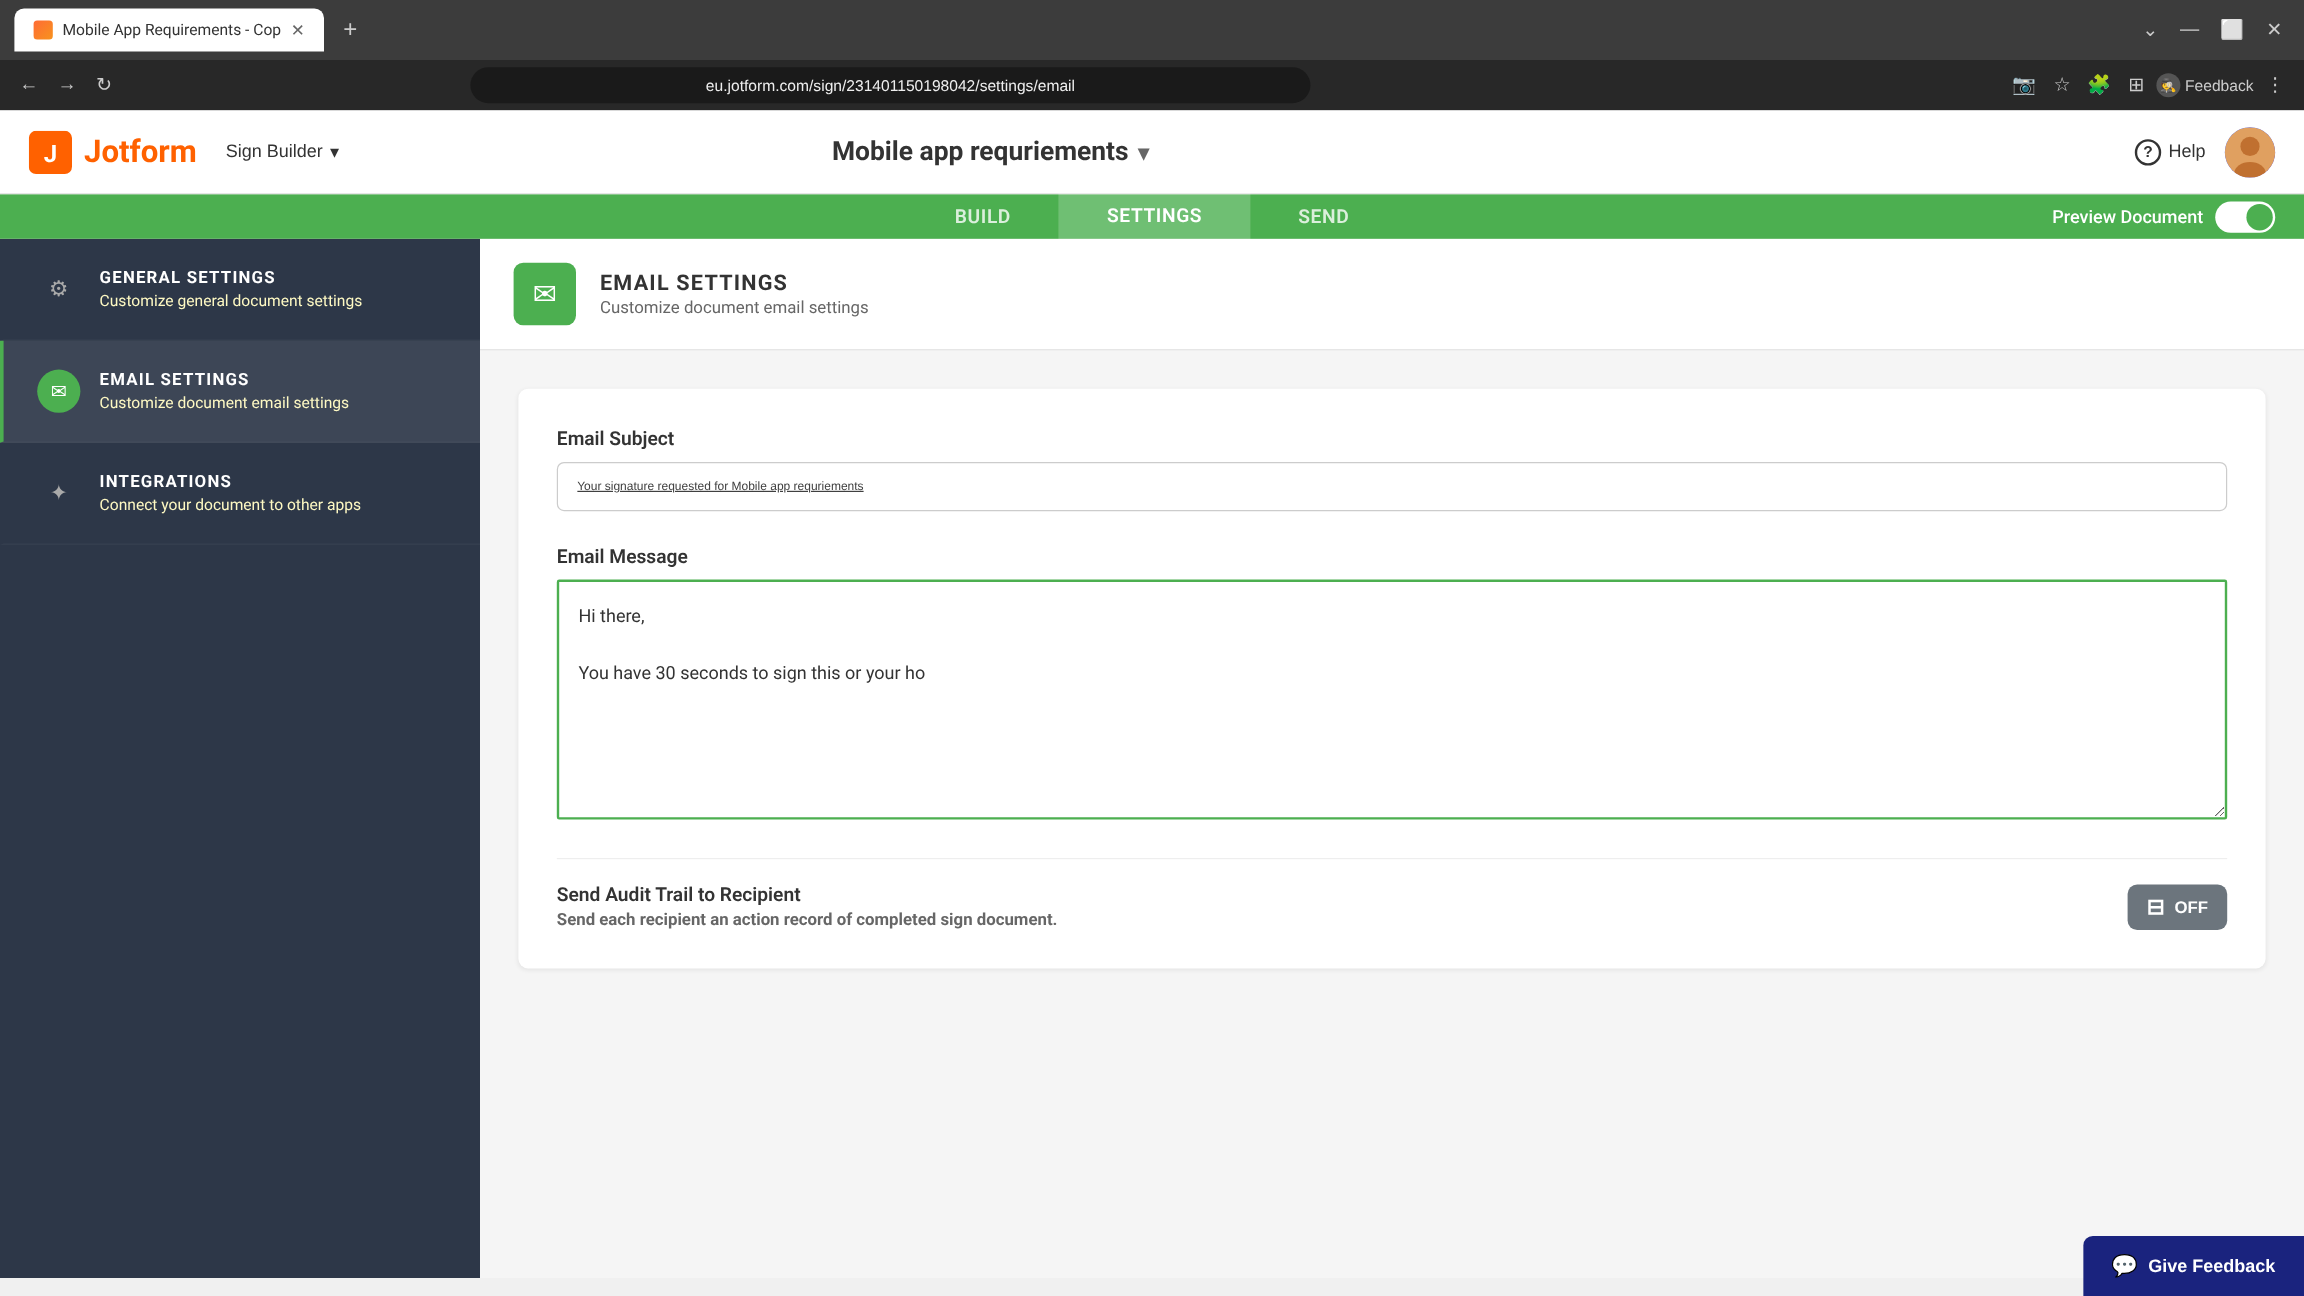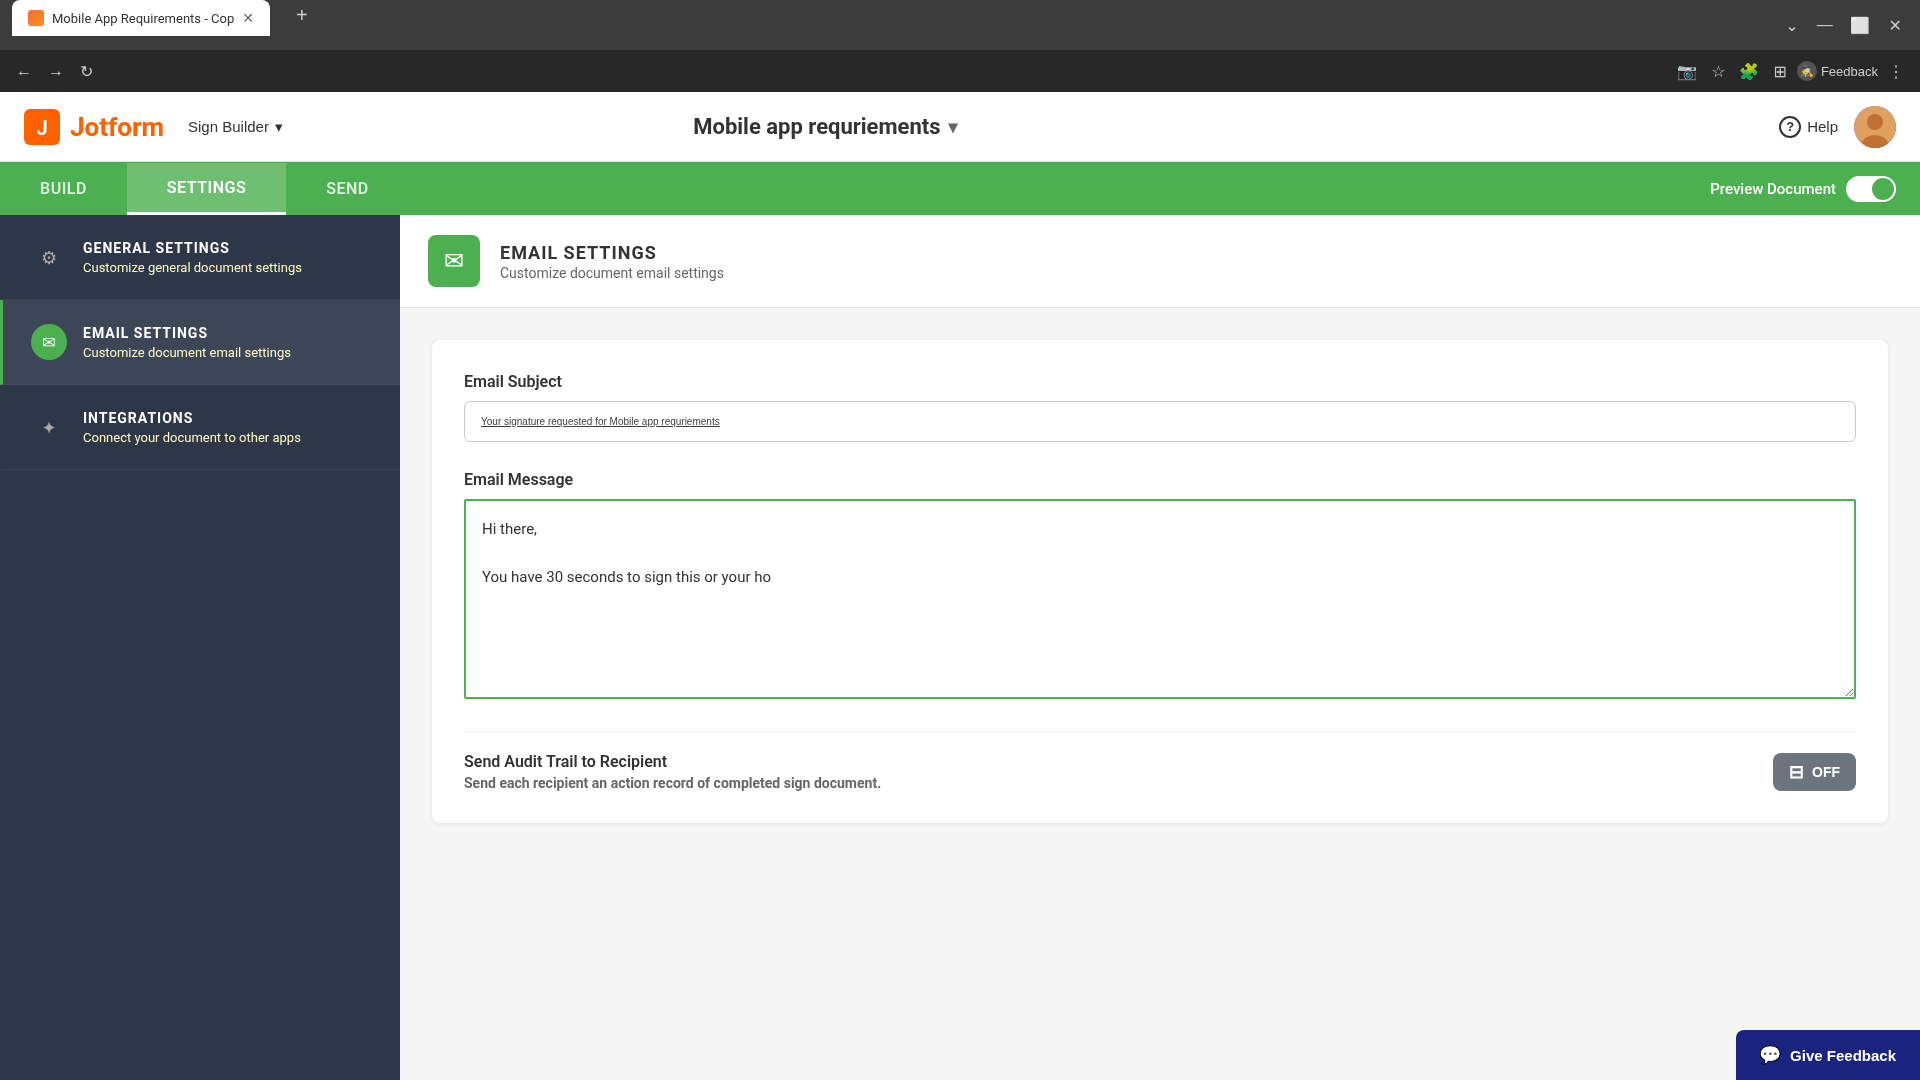--- a/index.html
+++ b/index.html
@@ -1,20 +1,20 @@
 <!DOCTYPE html>
 <html><head>
   <meta charset="utf-8">
   <style>
     * { box-sizing: border-box; margin: 0; padding: 0; }
     body { font-family: -apple-system, BlinkMacSystemFont, 'Segoe UI', Roboto, sans-serif; background: #f0f0f0; width: 1920px; height: 1080px; overflow: hidden; }
 
     
     .browser-chrome { background: #3c3c3c; height: 50px; display: flex; align-items: center; padding: 0 12px; gap: 8px; }
-    .browser-tabs { display: flex; align-items: flex-start; height: 100%; gap: 18px; }
+    .browser-tabs { display: flex; align-items: center; height: 100%; gap: 8px; }
     .browser-tab { background: #fff; border-radius: 8px 8px 0 0; padding: 8px 16px; display: flex; align-items: center; gap: 8px; height: 36px; min-width: 200px; font-size: 13px; color: #333; }
     .browser-tab .tab-icon { width: 16px; height: 16px; background: linear-gradient(135deg, #ff6b35, #f7931e); border-radius: 3px; flex-shrink: 0; }
     .browser-tab .tab-close { margin-left: auto; color: #666; cursor: pointer; font-size: 14px; }
     .tab-new { background: none; border: none; color: #ccc; font-size: 20px; cursor: pointer; padding: 4px 8px; }
     .win-buttons { display: flex; gap: 6px; margin-left: auto; }
     .win-btn { background: none; border: none; color: #ccc; font-size: 16px; cursor: pointer; padding: 4px 6px; }
 
     
     .address-bar { background: #282828; height: 42px; display: flex; align-items: center; padding: 0 12px; gap: 8px; }
     .nav-btn { background: none; border: none; color: #ccc; font-size: 16px; cursor: pointer; padding: 4px; border-radius: 4px; }
@@ -30,21 +30,21 @@
     .logo-icon { width: 36px; height: 36px; }
     .logo-text { font-size: 26px; font-weight: 700; color: #ff6100; }
     .sign-builder-btn { margin-left: 24px; background: none; border: none; color: #333; font-size: 15px; font-weight: 500; cursor: pointer; display: flex; align-items: flex-start; gap: 6px; }
     .header-title { margin: 0 auto; font-size: 22px; font-weight: 700; color: #333; display: flex; align-items: center; gap: 8px; }
     .title-chevron { color: #666; font-size: 18px; cursor: pointer; }
     .help-btn { background: none; border: none; color: #333; font-size: 15px; cursor: pointer; display: flex; align-items: center; gap: 6px; margin-left: auto; }
     .help-circle { width: 22px; height: 22px; border-radius: 50%; border: 2px solid #333; display: flex; align-items: center; justify-content: center; font-size: 13px; font-weight: 700; }
     .user-avatar { width: 42px; height: 42px; border-radius: 50%; background: linear-gradient(135deg, #667eea, #764ba2); margin-left: 16px; display: flex; align-items: center; justify-content: center; overflow: hidden; cursor: pointer; }
 
     
-    .nav-tabs { background: #4caf50; height: 53px; display: flex; align-items: center; gap: 0; position: relative; }
+    .nav-tabs { background: #4caf50; height: 37px; display: flex; align-items: center; justify-content: center; gap: 0; position: relative; }
     .nav-tab { padding: 0 40px; height: 52px; display: flex; align-items: center; font-size: 16px; font-weight: 600; color: rgba(255,255,255,0.8); cursor: pointer; letter-spacing: 0.5px; text-transform: uppercase; }
     .nav-tab.active { background: rgba(255,255,255,0.2); color: #fff; border-bottom: 3px solid #fff; }
     .preview-toggle { position: absolute; right: 24px; display: flex; align-items: center; gap: 10px; color: #fff; font-size: 15px; font-weight: 500; }
     .toggle-switch { width: 50px; height: 26px; background: #fff; border-radius: 13px; position: relative; cursor: pointer; }
     .toggle-thumb { width: 22px; height: 22px; background: #4caf50; border-radius: 50%; position: absolute; top: 2px; right: 2px; transition: 0.2s; }
 
     
     .main-layout { display: flex; height: calc(1080px - 50px - 42px - 70px - 52px); }
 
     
@@ -106,20 +106,21 @@
     <button class="win-btn">—</button>
     <button class="win-btn">⬜</button>
     <button class="win-btn">✕</button>
   </div>
 </div>
 
 <div class="address-bar">
   <button class="nav-btn">←</button>
   <button class="nav-btn">→</button>
   <button class="nav-btn">↻</button>
+  <input class="address-input" type="text" value="eu.jotform.com/sign/231401150198042/settings/email" style="">
   <div class="toolbar-icons">
     <button class="toolbar-icon">📷</button>
     <button class="toolbar-icon">☆</button>
     <button class="toolbar-icon">🧩</button>
     <button class="toolbar-icon">⊞</button>
     <button class="incognito-badge">
       <div class="incognito-icon">🕵</div>
       <span>Feedback</span>
     </button>
     <button class="toolbar-icon">⋮</button>

